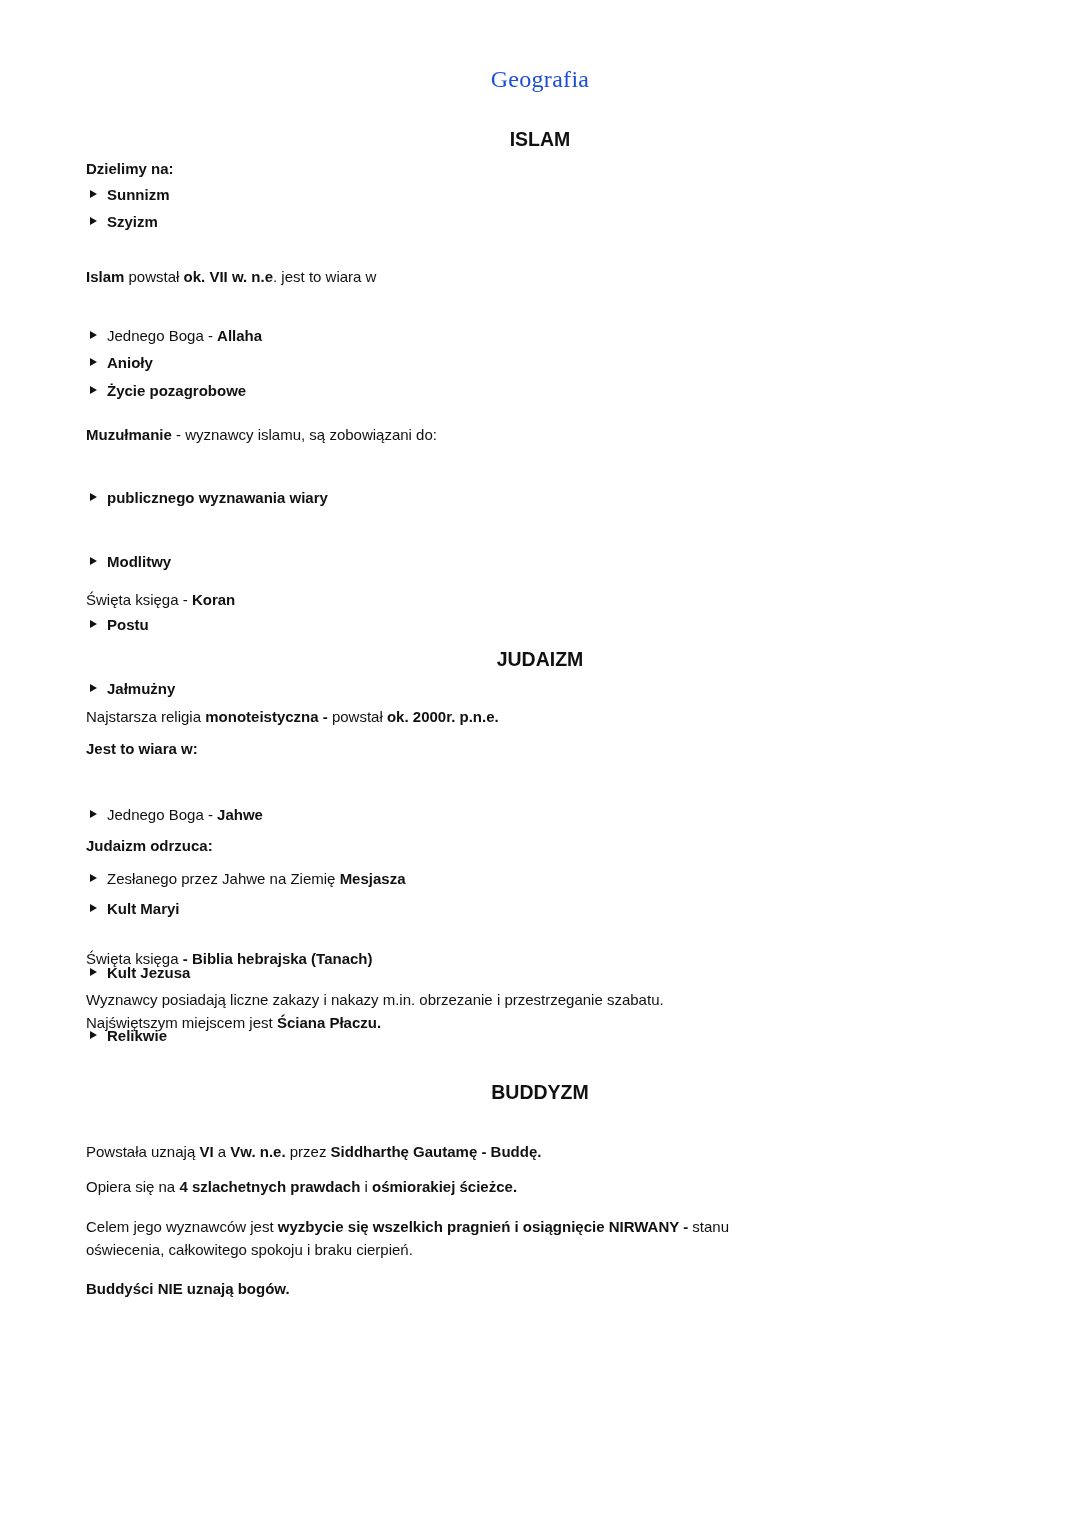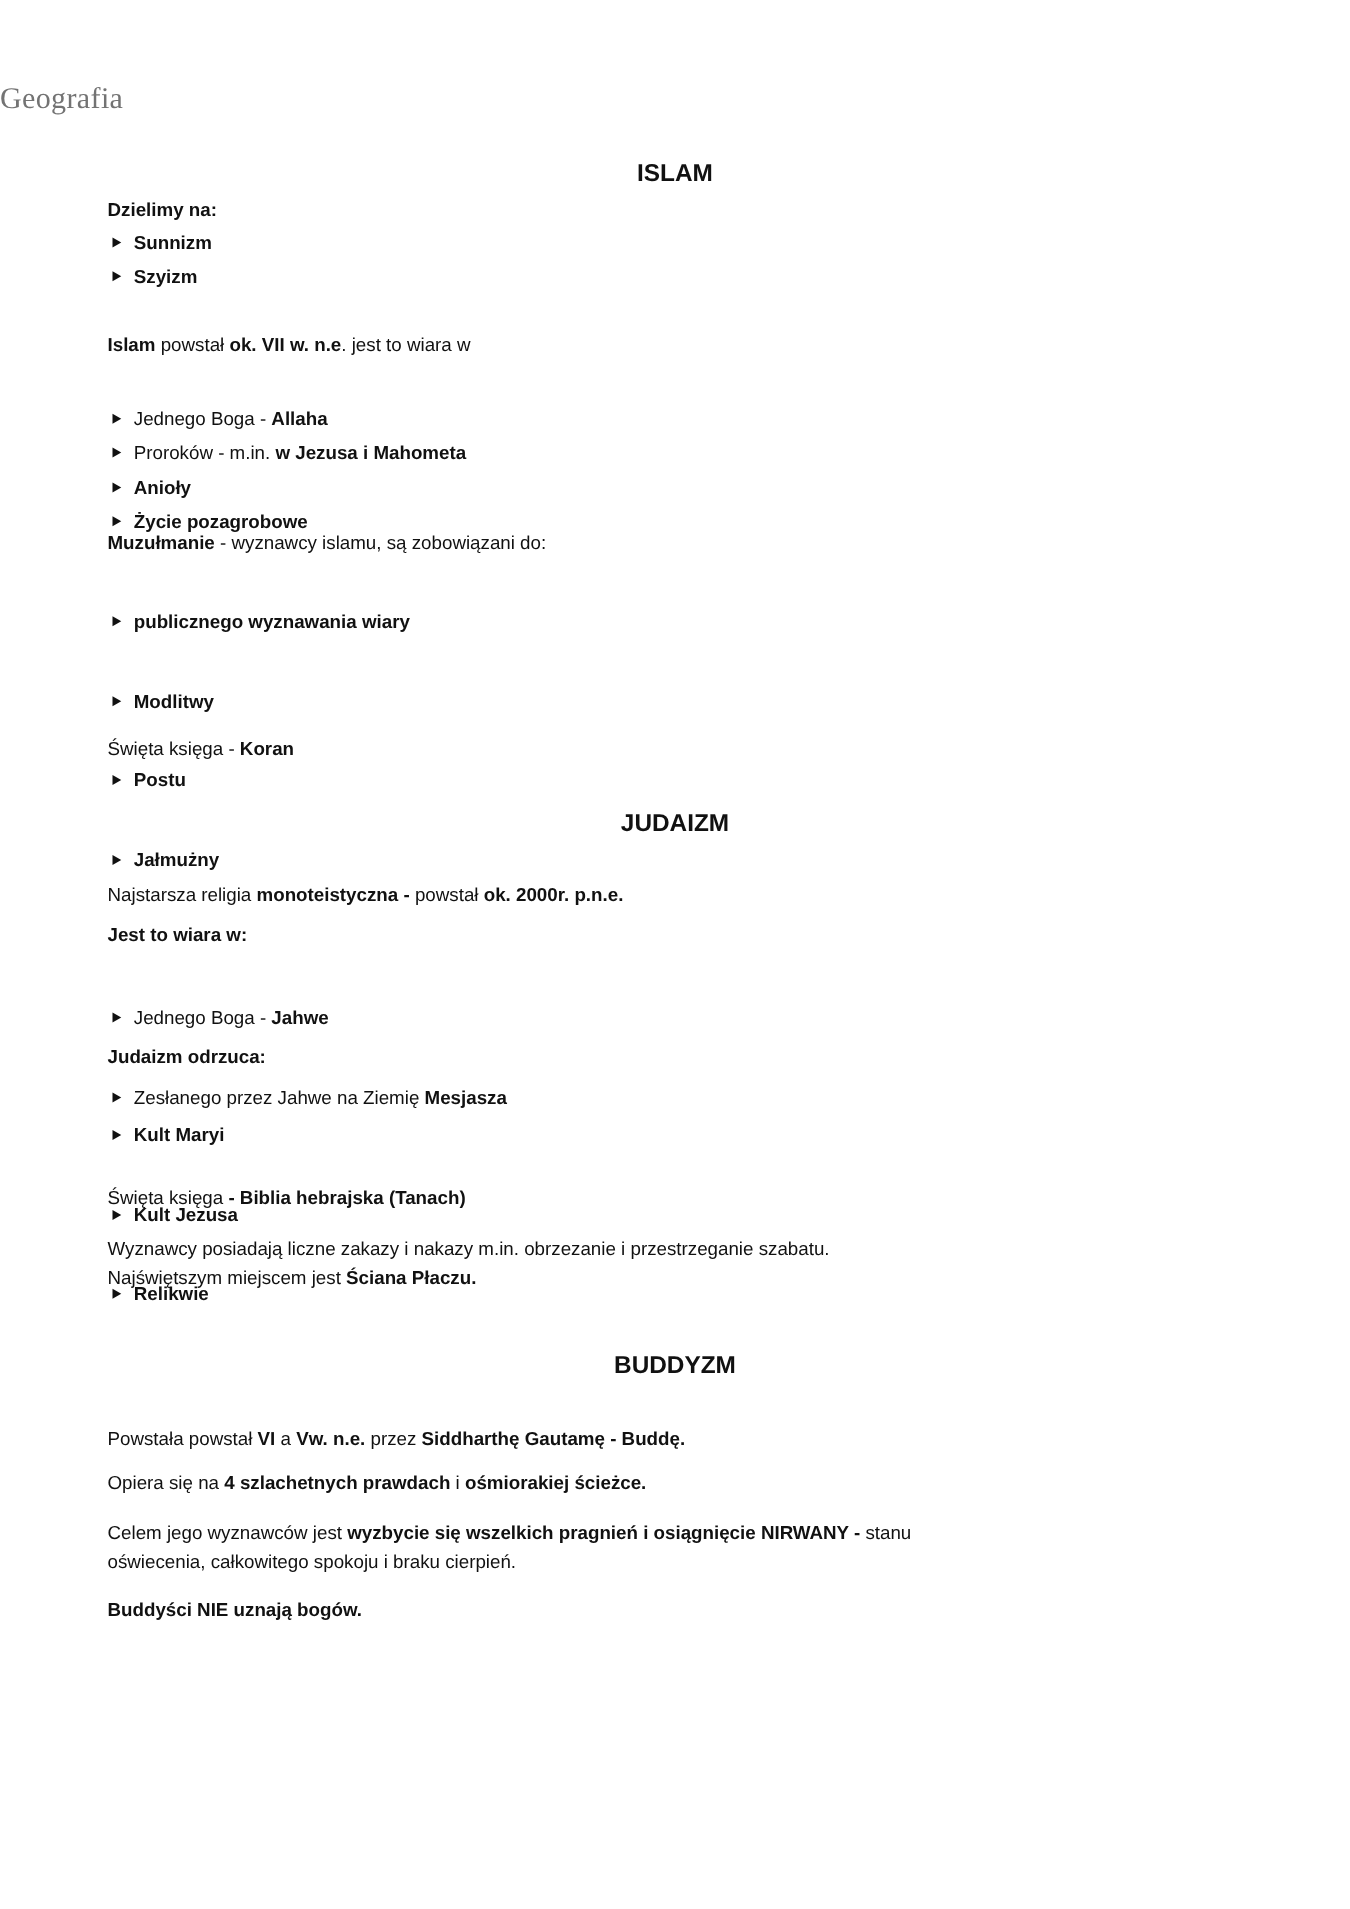--- a/index.html
+++ b/index.html
@@ -1,22 +1,22 @@
 <!DOCTYPE html>
 <html><head>
 <meta charset="utf-8">
 <style>
   html, body { margin: 0; padding: 0; background: #ffffff; }
   body {
     width: 1080px; height: 1527px; position: relative; overflow: hidden;
     font-family: "Liberation Sans", sans-serif; color: #111111;
   }
   .page-title {
-    position: absolute; top: 66px; left: 0; width: 1080px; 
-    font-family: "Liberation Serif", serif; font-size: 24px; color: #737373;
+    position: absolute; top: 66px; left: 0; width: 1080px; text-align: center;
+    font-family: "Liberation Serif", serif; font-size: 24px; color: #1d4ed8;
     letter-spacing: 0.3px;
   }
   .abs { position: absolute; left: 86px; font-size: 15px; line-height: 23px; white-space: nowrap; }
   .heading {
     position: absolute; left: 0; width: 1080px; text-align: center;
     font-weight: bold; font-size: 19.5px;
   }
   b { font-weight: bold; }
   .list { margin: 0; padding: 0; list-style: none; }
   .list li { position: relative; padding-left: 21px; }
@@ -38,21 +38,20 @@
 
   <div class="abs" style="top:157px;"><b>Dzielimy na:</b></div>
   <ul class="abs list loose" style="top:183px;">
     <li><span class="bullet"></span><b>Sunnizm</b></li>
     <li><span class="bullet"></span><b>Szyizm</b></li>
   </ul>
 
   <div class="abs" style="top:265px;"><b>Islam</b><span> powstał </span><b>ok. VII w. n.e</b><span>. jest to wiara w</span></div>
   <ul class="abs list loose" style="top:292px;margin-top:32px;">
     <li><span class="bullet"></span><span>Jednego Boga - </span><b>Allaha</b></li>
-    <li><span class="bullet"></span><span>Proroków - m.in. </span><b>w Jezusa i Mahometa</b></li>
     <li><span class="bullet"></span><span></span><b>Anioły</b></li>
     <li><span class="bullet"></span><span></span><b>Życie pozagrobowe</b></li>
   </ul>
 
   <div class="abs" style="top:423px;"><b>Muzułmanie</b><span> - wyznawcy islamu, są zobowiązani do:</span></div>
   <ul class="abs list tight" style="top:446px;">
     <li><span class="bullet"></span><b>publicznego wyznawania wiary</b></li>
     <li><span class="bullet"></span><b>Modlitwy</b></li>
     <li><span class="bullet"></span><b>Postu</b></li>
     <li><span class="bullet"></span><b>Jałmużny</b></li>
@@ -81,21 +80,21 @@
 
   <div class="abs" style="top:947px;"><span>Święta księga</span><b> - Biblia hebrajska (Tanach)</b></div>
 
   <div class="abs" style="top:988px;">Wyznawcy posiadają liczne zakazy i nakazy m.in. obrzezanie i przestrzeganie szabatu.</div>
   <div class="abs" style="top:1011px;"><span>Najświętszym miejscem jest </span><b>Ściana Płaczu.</b></div>
 </section>
 
 <section>
   <div class="heading" style="top:1081px;">BUDDYZM</div>
 
-  <div class="abs" style="top:1140px;"><span>Powstała powstał </span><b>VI</b><span> a </span><b>Vw. n.e.</b><span> przez </span><b>Siddharthę Gautamę - Buddę.</b></div>
+  <div class="abs" style="top:1140px;"><span>Powstała uznają </span><b>VI</b><span> a </span><b>Vw. n.e.</b><span> przez </span><b>Siddharthę Gautamę - Buddę.</b></div>
 
   <div class="abs" style="top:1175px;"><span>Opiera się na </span><b>4 szlachetnych prawdach</b><span> i </span><b>ośmiorakiej ścieżce.</b></div>
 
   <div class="abs" style="top:1215px;"><span>Celem jego wyznawców jest </span><b>wyzbycie się wszelkich pragnień i osiągnięcie NIRWANY -</b><span> stanu</span></div>
   <div class="abs" style="top:1238px;">oświecenia, całkowitego spokoju i braku cierpień.</div>
 
   <div class="abs" style="top:1277px;"><b>Buddyści NIE uznają bogów.</b></div>
 </section>
 
 </body></html>

